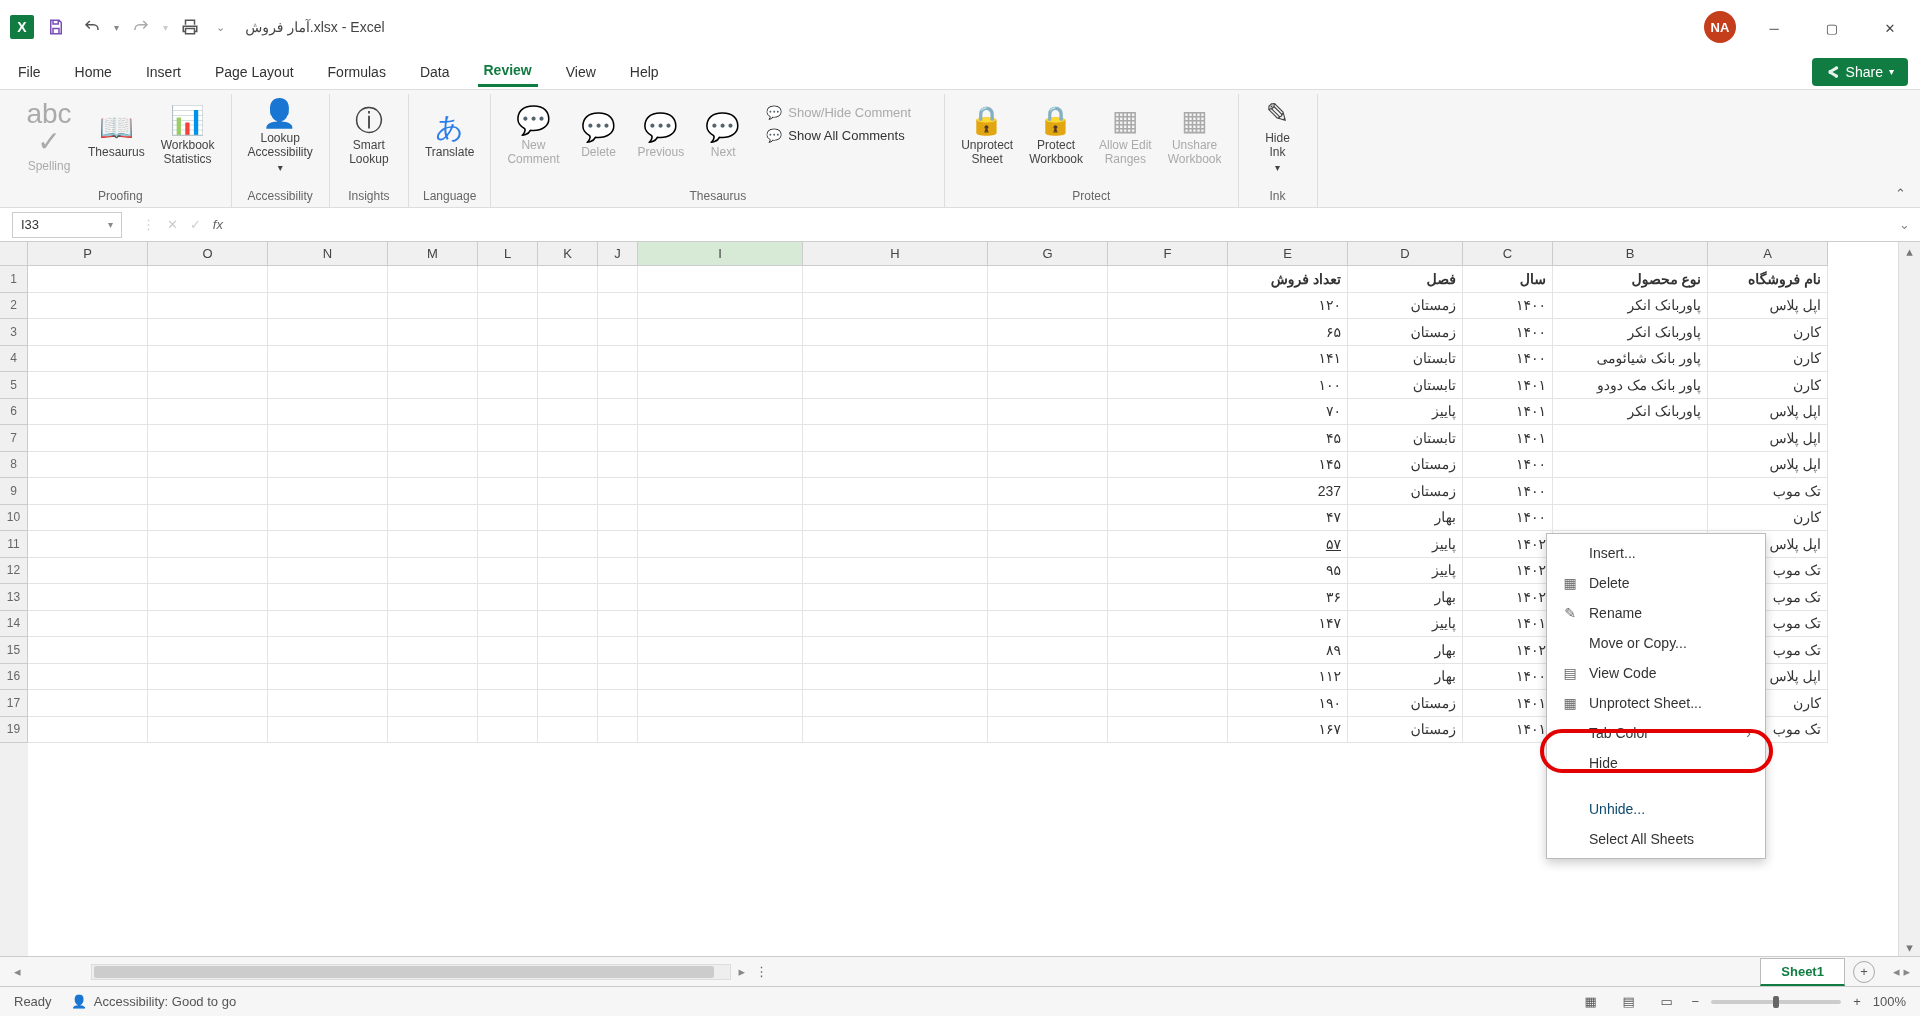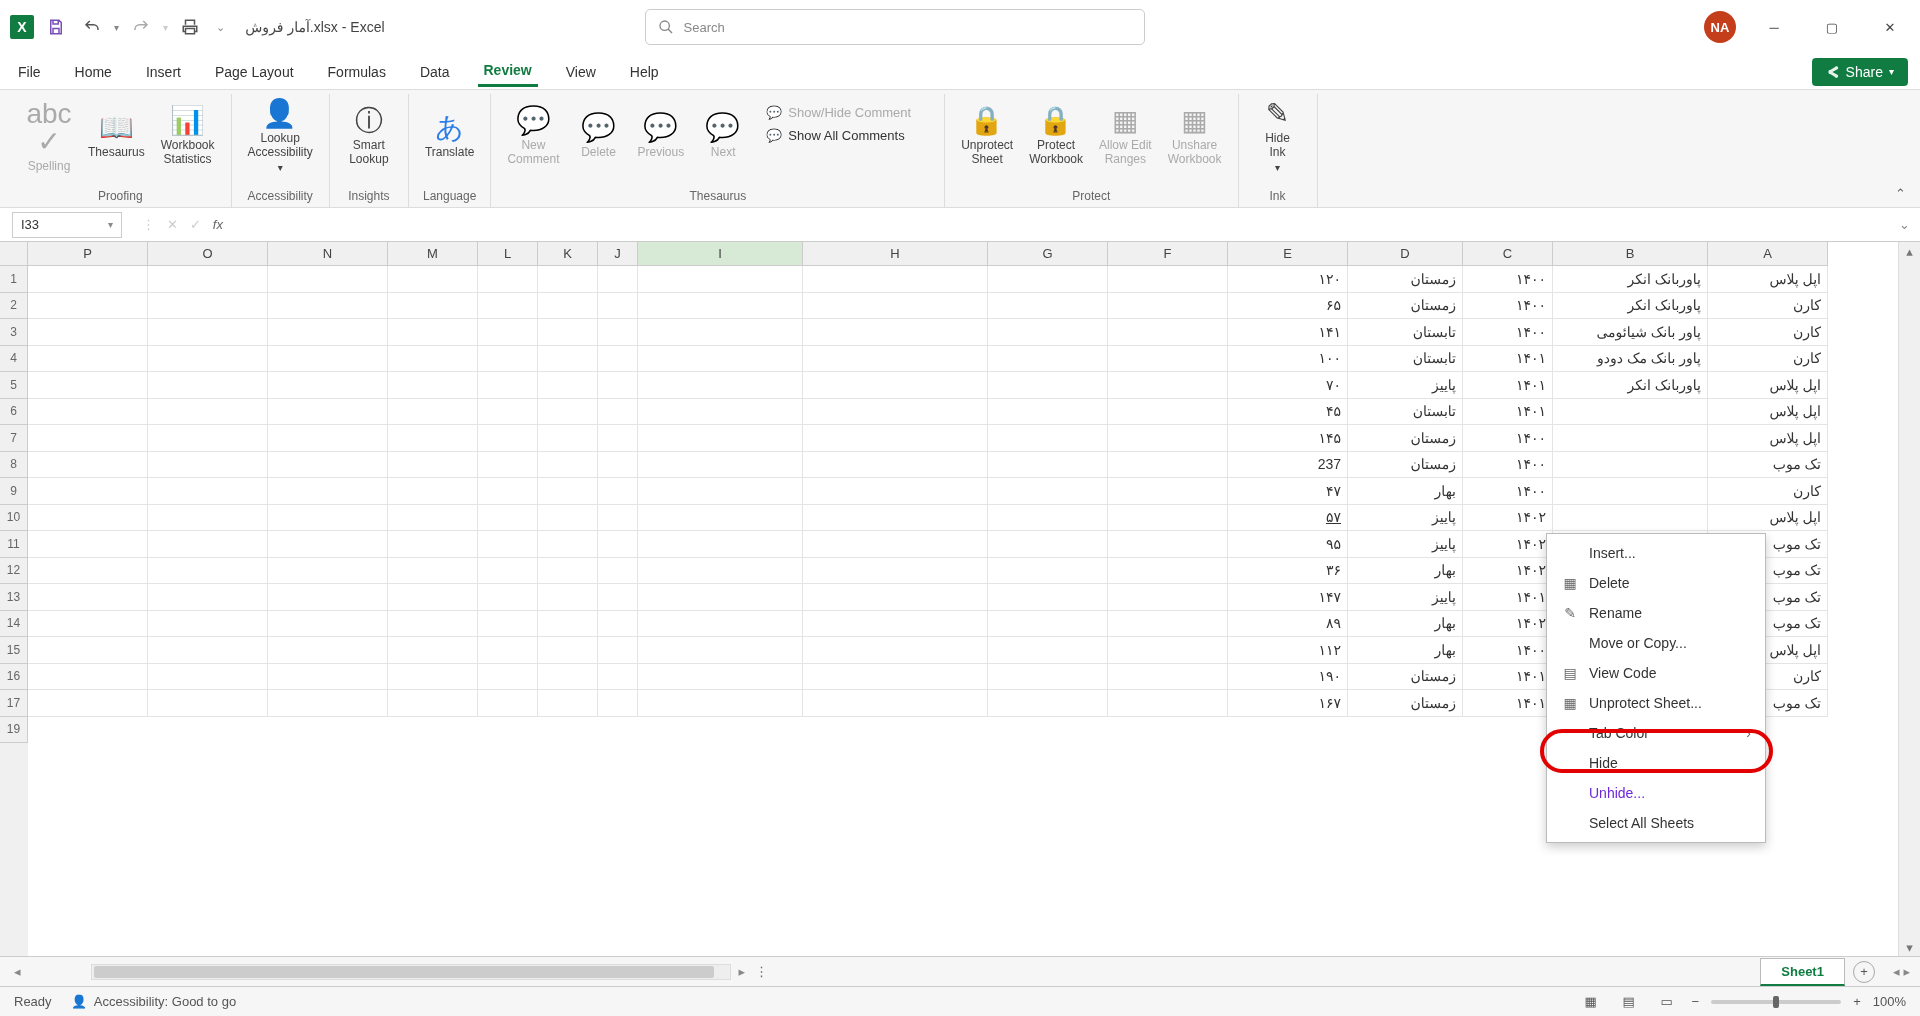--- a/index.html
+++ b/index.html
@@ -5,21 +5,21 @@
 * { margin: 0; padding: 0; box-sizing: border-box; font-family: 'Segoe UI', Tahoma, sans-serif; }
 body { background: #fff; font-size: 13px; color: #333; overflow: hidden; width: 1920px; height: 1016px; position: relative; }
 
 
 .title-bar { height: 54px; display: flex; align-items: center; padding: 0 10px; background: #fff; }
 .title-left { display: flex; align-items: center; gap: 8px; }
 .excel-icon { width: 24px; height: 24px; background: #107c41; border-radius: 2px; display: flex; align-items: center; justify-content: center; color: #fff; font-weight: bold; font-size: 14px; }
 .qa-btn { width: 28px; height: 28px; display: flex; align-items: center; justify-content: center; cursor: pointer; border-radius: 3px; color: #555; }
 .title-text { margin-left: 20px; font-size: 14px; color: #444; }
 .search-box { margin-left: 260px; width: 500px; height: 36px; border: 1px solid #ccc; border-radius: 5px; display: flex; align-items: center; padding: 0 12px; color: #888; gap: 10px; }
-.title-right { margin-left: auto; display: flex; align-items: center; gap: 18px; }
+.title-right { margin-left: auto; display: flex; align-items: flex-end; gap: 18px; }
 .user-badge { width: 32px; height: 32px; border-radius: 50%; background: #c43e1c; color: #fff; display: flex; align-items: center; justify-content: center; font-size: 13px; font-weight: 600; }
 .win-btn { width: 40px; height: 30px; display: flex; align-items: center; justify-content: center; color: #444; cursor: pointer; }
 
 
 .tabs { height: 36px; display: flex; align-items: center; padding: 0 12px; gap: 22px; border-bottom: 1px solid #ddd; }
 .tab { padding: 6px 6px; cursor: pointer; font-size: 14px; color: #333; }
 .tab.active { border-bottom: 3px solid #107c41; font-weight: 600; color: #107c41; }
 .share-btn { margin-left: auto; background: #107c41; color: #fff; padding: 6px 14px; border-radius: 4px; display: flex; align-items: center; gap: 6px; cursor: pointer; font-size: 14px; }
 
 
@@ -53,21 +53,21 @@
 .grid-row { display: flex; height: 26.5px; }
 .grid-cell { border-right: 1px solid #e4e4e4; border-bottom: 1px solid #e4e4e4; padding: 0 6px; display: flex; align-items: center; font-size: 14px; overflow: hidden; white-space: nowrap; }
 .grid-cell.header { font-weight: 700; justify-content: flex-end; }
 .grid-cell.rtl { justify-content: flex-end; }
 .vscroll-stub { width: 22px; background: #f0f0f0; border-left: 1px solid #ddd; position: relative; }
 .scroll-arrow-v { position: absolute; left: 0; right: 0; height: 18px; display: flex; align-items: center; justify-content: center; color: #777; cursor: pointer; }
 
 
 .context-menu { position: absolute; width: 220px; background: #fff; border: 1px solid #bbb; box-shadow: 0 4px 10px rgba(0,0,0,0.2); padding: 4px 0; z-index: 100; font-size: 14px; }
 .menu-item { display: flex; align-items: center; gap: 10px; padding: 7px 14px; cursor: pointer; }
-.menu-item.disabled { color: #6d28d9; cursor: default; }
+.menu-item.disabled { color: #0c4a6e; cursor: default; margin-top: 16px; }
 .menu-item .mi-icon { width: 18px; display: inline-flex; justify-content: center; color: #666; font-size: 14px; }
 .menu-item.highlighted { position: relative; }
 .menu-item .arrow { margin-left: auto; color: #666; }
 .highlight-ring { position: absolute; border: 4px solid #e30000; border-radius: 22px; pointer-events: none; z-index: 101; }
 
 
 .sheet-tabs { position: absolute; bottom: 30px; left: 0; right: 0; height: 30px; background: #f6f6f6; border-top: 1px solid #ccc; display: flex; align-items: center; }
 .hscroll-track { position: relative; height: 16px; background: #eee; margin: 0 8px 0 70px; flex: 0 0 640px; border: 1px solid #ddd; }
 .hscroll-thumb { position: absolute; left: 2px; top: 1px; bottom: 1px; width: 620px; background: #ccc; border-radius: 2px; }
 .sheet-tab { padding: 5px 20px; background: #fff; border: 1px solid #bbb; border-bottom: 2px solid #107c41; font-weight: 600; color: #107c41; margin-left: auto; margin-right: 8px; font-size: 13px; }
@@ -109,27 +109,20 @@
       </div>
     <span style="color:#ccc;font-size:10px;">▾</span>
     <div class="qa-btn">
         <svg width="18" height="18" viewBox="0 0 24 24">
           <path fill="none" stroke="#555" stroke-width="2" d="M6 9V3h12v6 M6 18H3v-7h18v7h-3 M6 14h12v7H6z"></path>
         </svg>
       </div>
     <span style="color:#888;font-size:11px;margin-left:4px;">⌄</span>
   </div>
   <div class="title-text">آمار فروش.xlsx  -  Excel</div>
-  <div class="search-box">
-    <svg width="16" height="16" viewBox="0 0 24 24">
-        <circle cx="10" cy="10" r="7" fill="none" stroke="#888" stroke-width="2"></circle>
-        <line x1="15" y1="15" x2="21" y2="21" stroke="#888" stroke-width="2"></line>
-      </svg>
-    <span>Search</span>
-  </div>
   <div class="title-right">
     <div class="user-badge">NA</div>
     <div class="win-btn">─</div>
     <div class="win-btn">▢</div>
     <div class="win-btn">✕</div>
   </div>
 </div>
 
 <div class="tabs">
   <div class="tab">File</div>
@@ -329,20 +322,38 @@
             <div class="grid-cell" style="width: 120px;"></div>
             <div class="grid-cell" style="width: 120px;"></div>
             <div class="grid-cell" style="width: 90px;"></div>
             <div class="grid-cell" style="width: 60px;"></div>
             <div class="grid-cell" style="width: 60px;"></div>
             <div class="grid-cell" style="width: 40px;"></div>
             <div class="grid-cell" style="width: 165px;"></div>
             <div class="grid-cell" style="width: 185px;"></div>
             <div class="grid-cell" style="width: 120px;"></div>
             <div class="grid-cell" style="width: 120px;"></div>
+            <div class="grid-cell header rtl" style="width: 120px;">تعداد فروش</div>
+            <div class="grid-cell header rtl" style="width: 115px;">فصل</div>
+            <div class="grid-cell header rtl" style="width: 90px;">سال</div>
+            <div class="grid-cell header rtl" style="width: 155px;">نوع محصول</div>
+            <div class="grid-cell header rtl" style="width: 120px;">نام فروشگاه</div>
+          </div>
+          <div class="grid-row">
+            <div class="grid-cell" style="width: 120px;"></div>
+            <div class="grid-cell" style="width: 120px;"></div>
+            <div class="grid-cell" style="width: 120px;"></div>
+            <div class="grid-cell" style="width: 90px;"></div>
+            <div class="grid-cell" style="width: 60px;"></div>
+            <div class="grid-cell" style="width: 60px;"></div>
+            <div class="grid-cell" style="width: 40px;"></div>
+            <div class="grid-cell" style="width: 165px;"></div>
+            <div class="grid-cell" style="width: 185px;"></div>
+            <div class="grid-cell" style="width: 120px;"></div>
+            <div class="grid-cell" style="width: 120px;"></div>
             <div class="grid-cell rtl" style="width: 120px;">۱۲۰</div>
             <div class="grid-cell rtl" style="width: 115px;">زمستان</div>
             <div class="grid-cell rtl" style="width: 90px;">۱۴۰۰</div>
             <div class="grid-cell rtl" style="width: 155px;">پاوربانک انکر</div>
             <div class="grid-cell rtl" style="width: 120px;">اپل پلاس</div>
           </div>
           <div class="grid-row">
             <div class="grid-cell" style="width: 120px;"></div>
             <div class="grid-cell" style="width: 120px;"></div>
             <div class="grid-cell" style="width: 120px;"></div>

